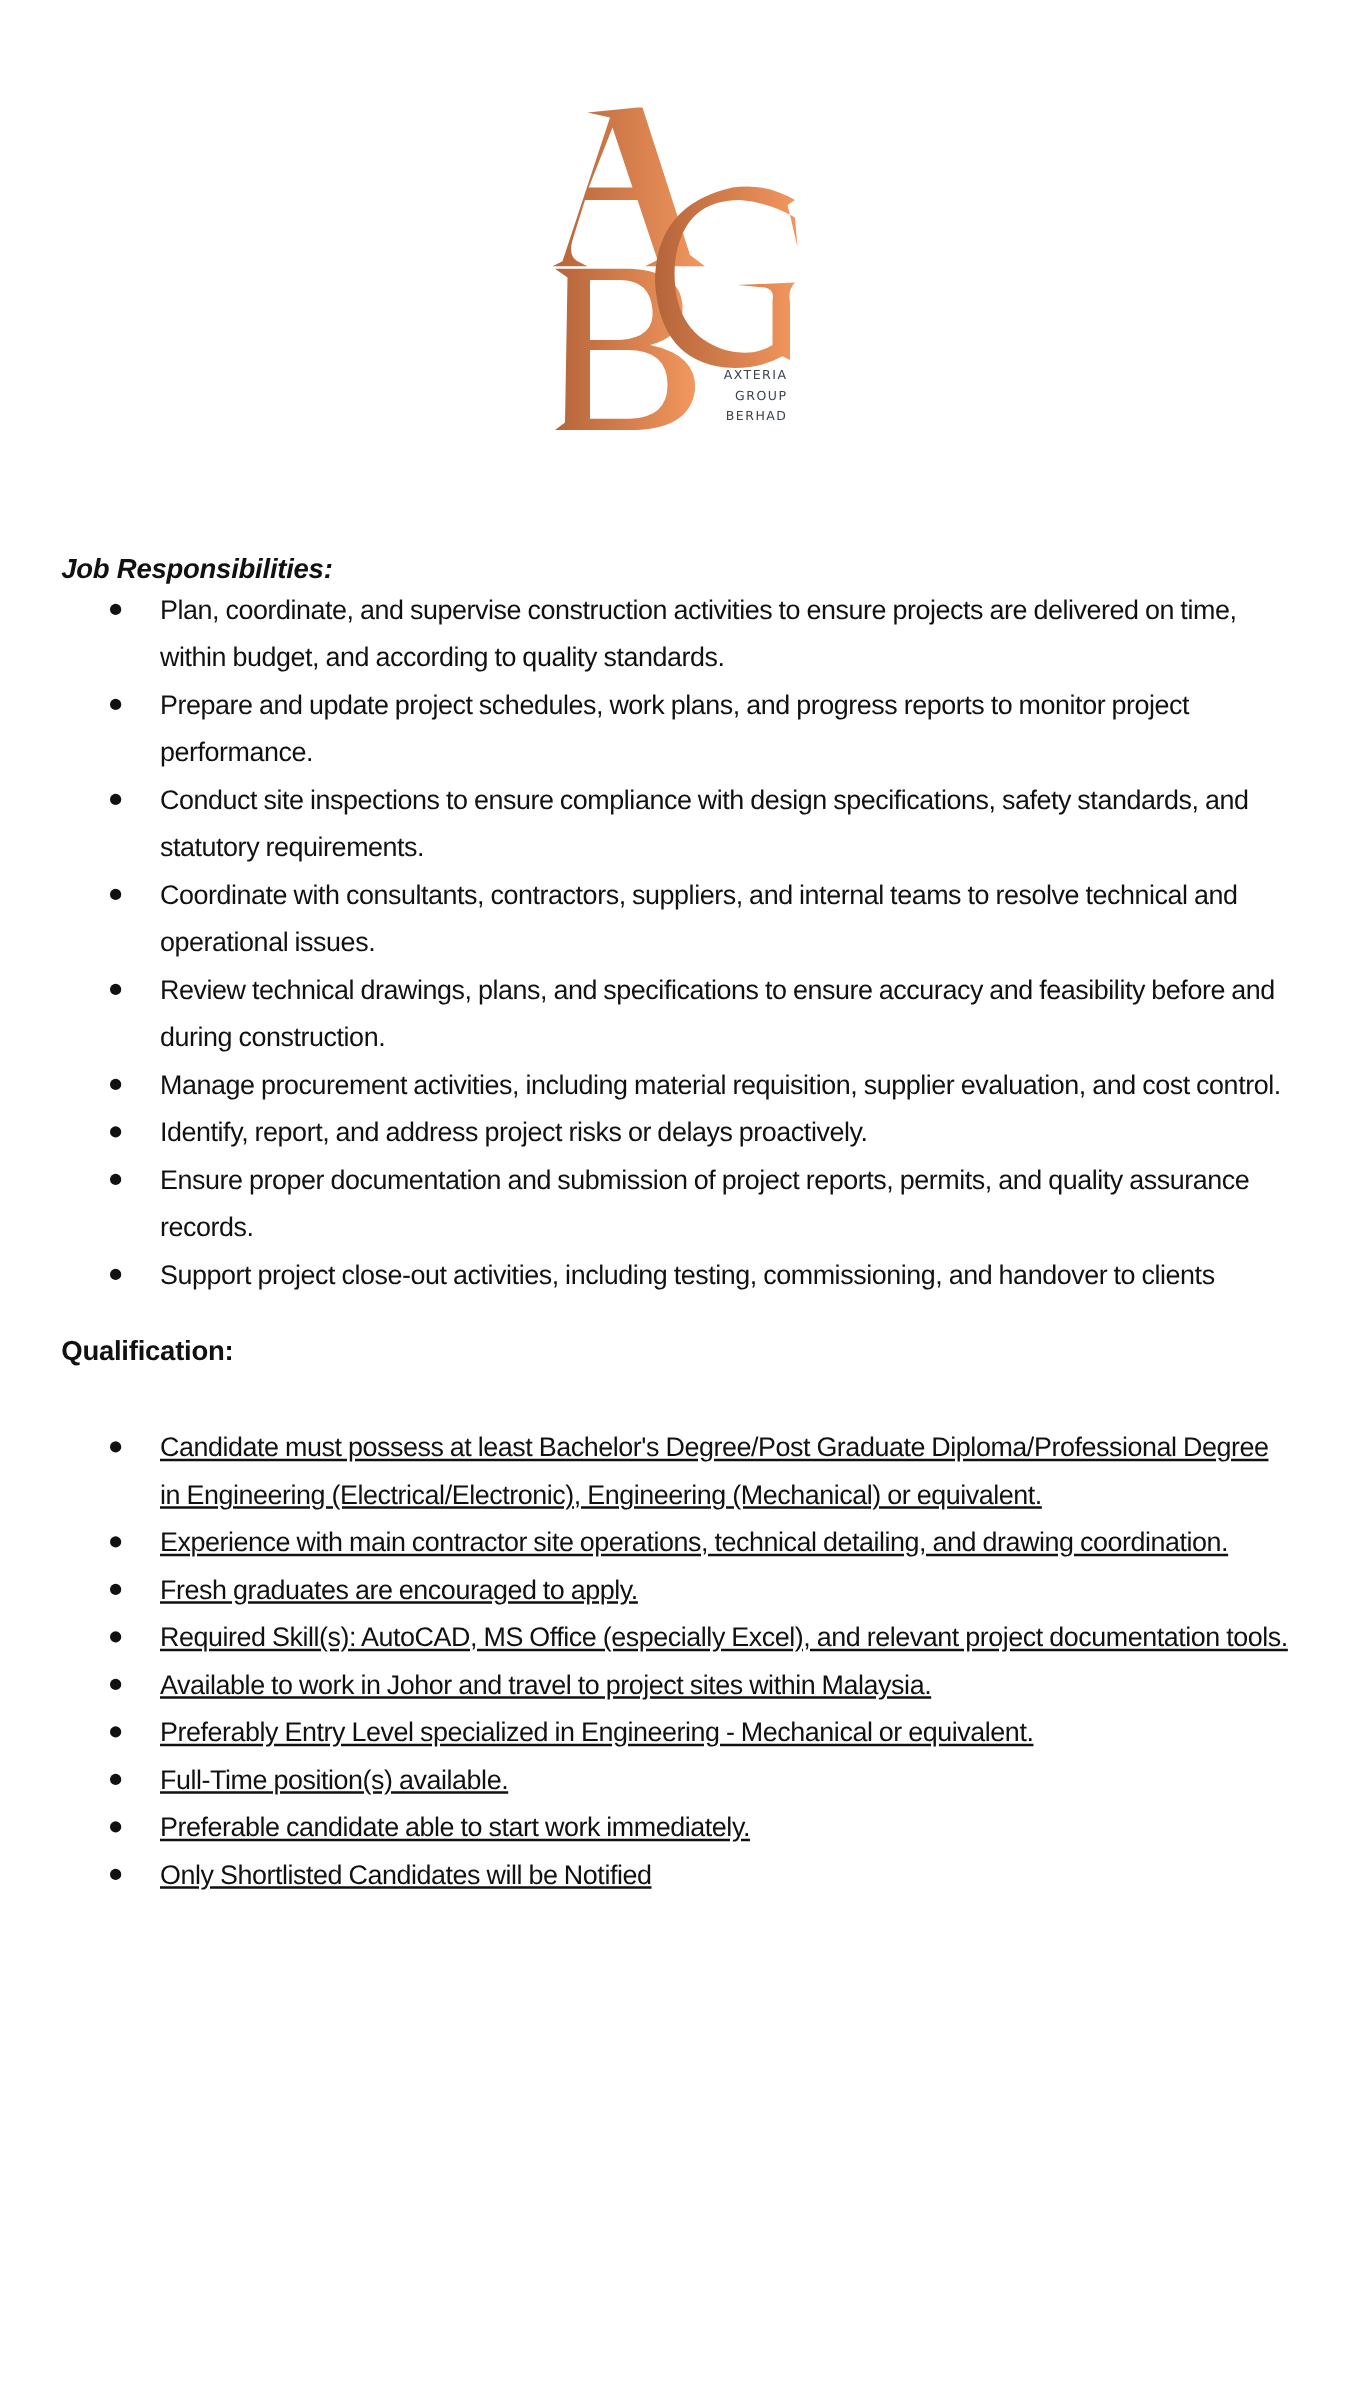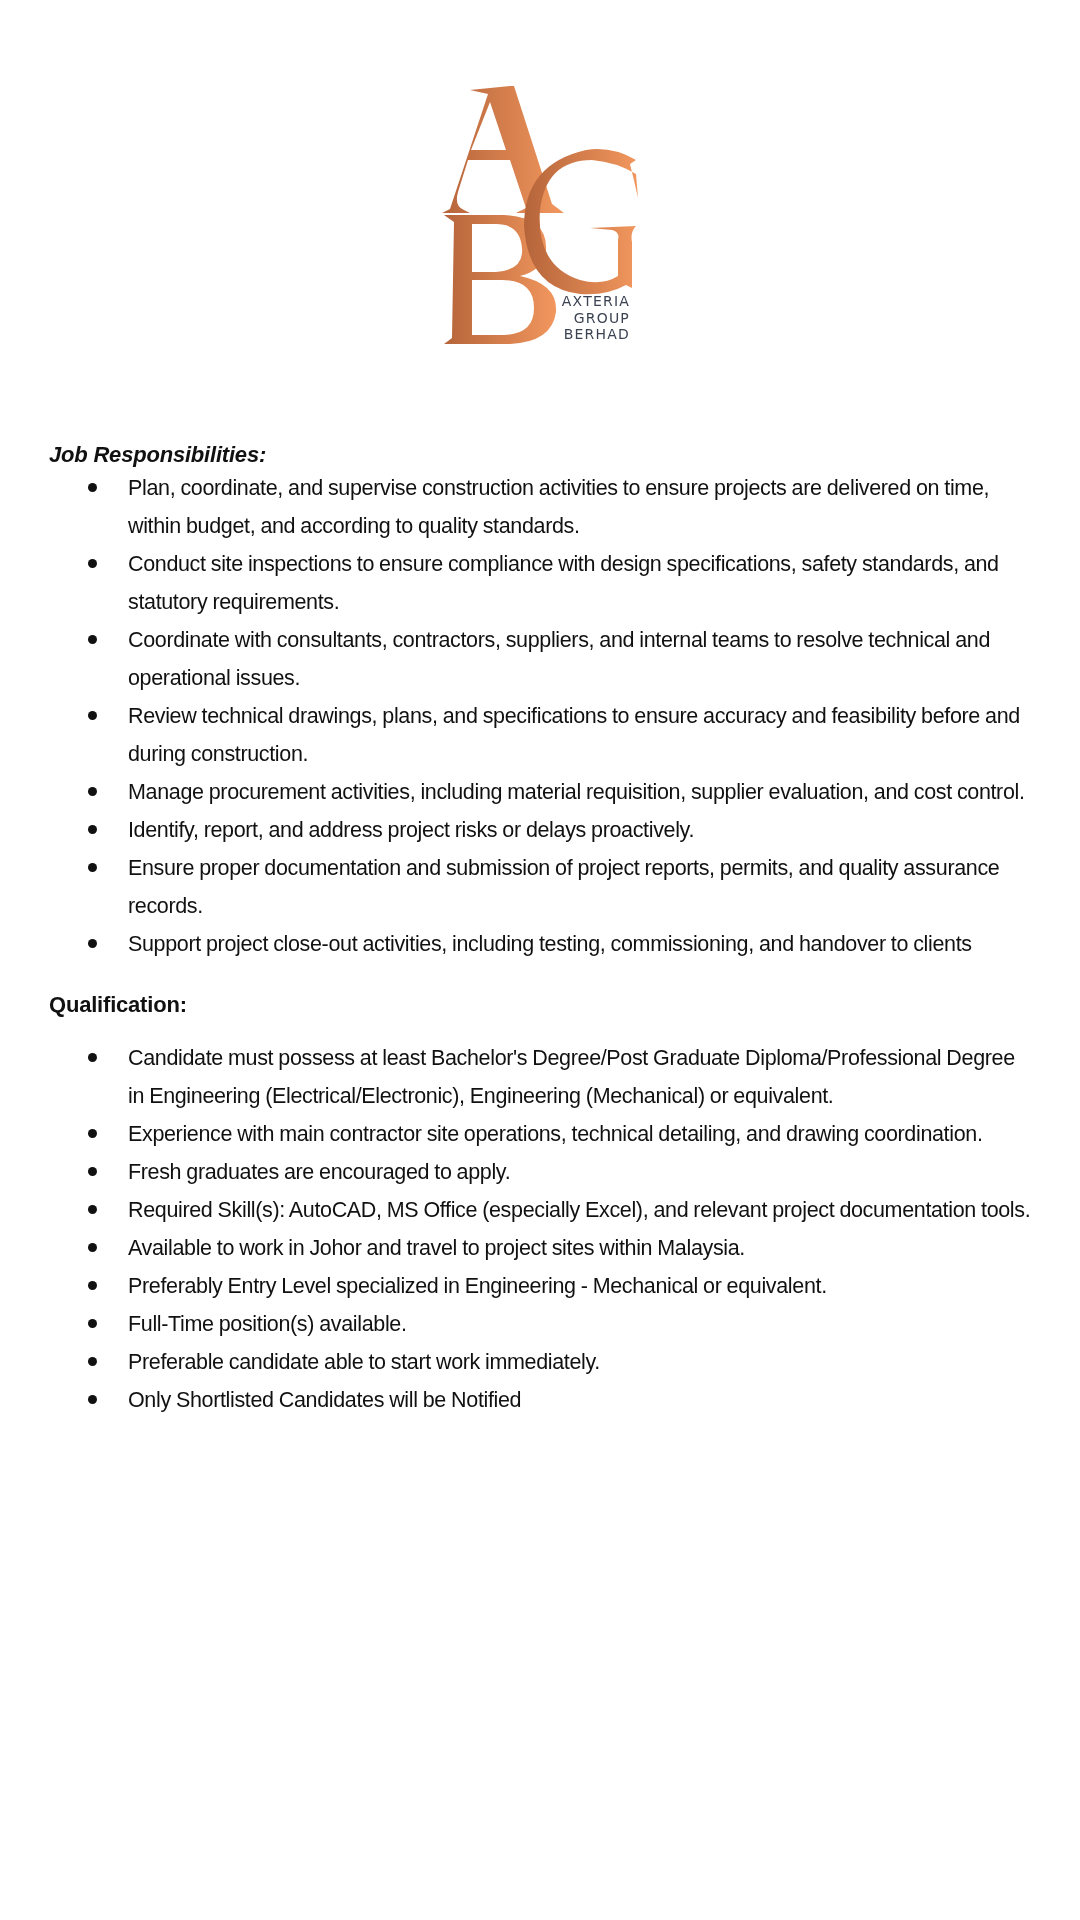--- a/index.html
+++ b/index.html
@@ -1,31 +1,31 @@
 <!DOCTYPE html>
 <html><head>
 <meta charset="utf-8">
 <style>
   html, body { margin: 0; padding: 0; background: #ffffff; }
   body { width: 1080px; height: 1920px; position: relative; overflow: hidden;
          font-family: "Liberation Sans", "DejaVu Sans", sans-serif; color: #111111; }
   .logo { position: absolute; left: 440px; top: 80px; width: 200px; height: 270px; }
   .logo svg { display: block; }
   .logo-text { position: absolute; left: 118px; top: 213px; width: 72px; text-align: right;
-               font-size: 14px; line-height: 16.5px; letter-spacing: 1.2px; color: #3b4352;
+               font-size: 10px; line-height: 16.5px; letter-spacing: 1.2px; color: #3b4352;
                font-family: "DejaVu Sans", sans-serif; }
   .logo-text div { white-space: nowrap; }
   .content { position: absolute; left: 49px; top: 414px; width: 990px; }
   .heading { font-weight: bold; font-size: 22px; line-height: 28px; margin: 0; letter-spacing: -0.2px; }
   .h-position { height: 28px; }
   .h-resp { margin-top: 27px; font-style: italic; }
   .h-qual { margin-top: 0; }
   ul.bullets { list-style: none; margin: 0; padding: 0; }
   ul.resp { margin-bottom: 28px; }
-  ul.qual { margin-top: 20px; }
+  ul.qual { margin-top: 44px; text-decoration: underline; }
   ul.bullets li { position: relative; padding-left: 79px; font-size: 21.5px; line-height: 38px;
                   letter-spacing: -0.35px; word-spacing: -0.5px; }
   ul.bullets li .dot { position: absolute; left: 39px; top: 14px; width: 9px; height: 9px;
                        border-radius: 50%; background: #111111; }
   ul.bullets li .txt { display: block; width: 905px; }
 </style>
 </head>
 <body>
 
 <div class="logo">
@@ -50,20 +50,24 @@
   </div>
 </div>
 
 <div class="content">
 
   <p class="heading h-resp">Job Responsibilities:</p>
   <ul class="bullets resp">
     <li>
         <span class="dot"></span>
         <span class="txt">Plan, coordinate, and supervise construction activities to ensure projects are delivered on time, within budget, and according to quality standards.</span>
+      </li>
+    <li>
+        <span class="dot"></span>
+        <span class="txt">Prepare and update project schedules, work plans, and progress reports to monitor project performance.</span>
       </li>
     <li>
         <span class="dot"></span>
         <span class="txt">Conduct site inspections to ensure compliance with design specifications, safety standards, and statutory requirements.</span>
       </li>
     <li>
         <span class="dot"></span>
         <span class="txt">Coordinate with consultants, contractors, suppliers, and internal teams to resolve technical and operational issues.</span>
       </li>
     <li>

